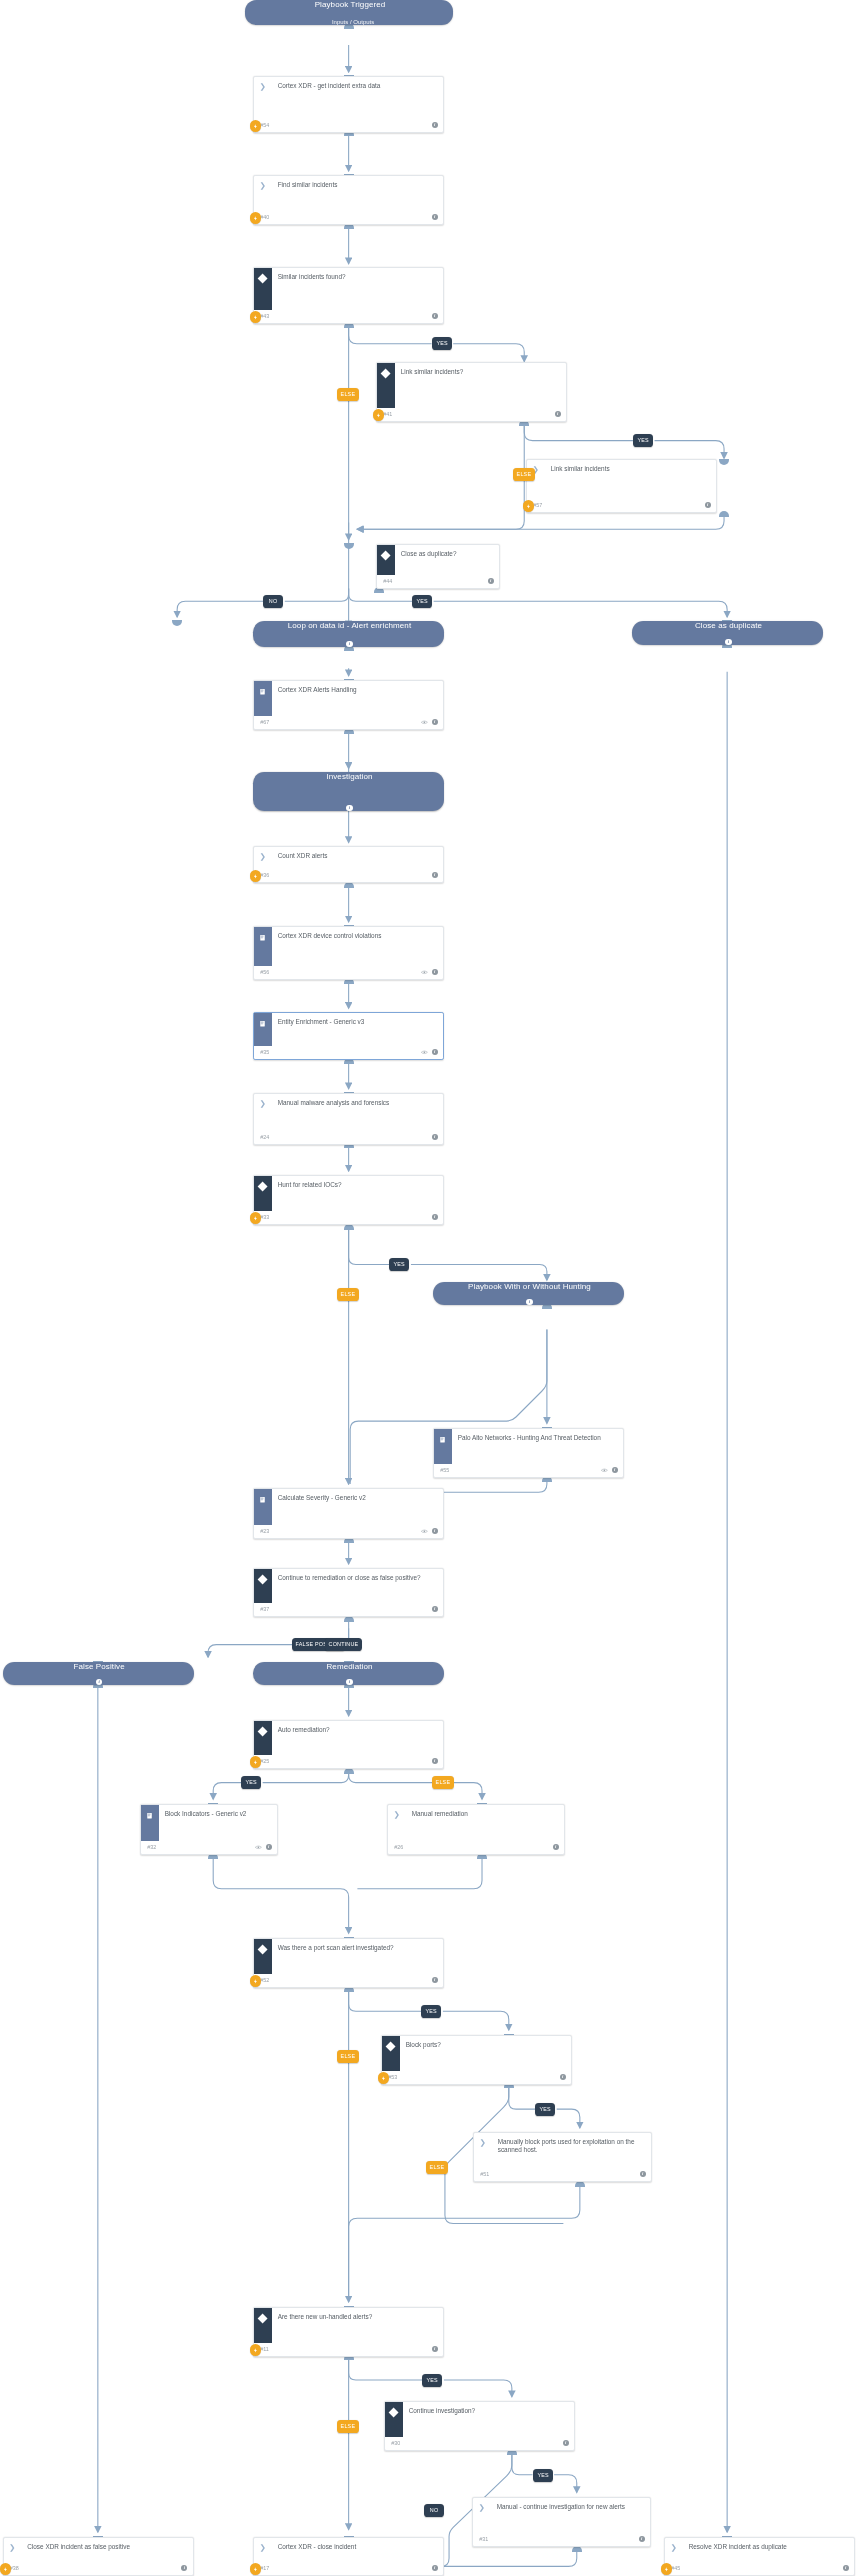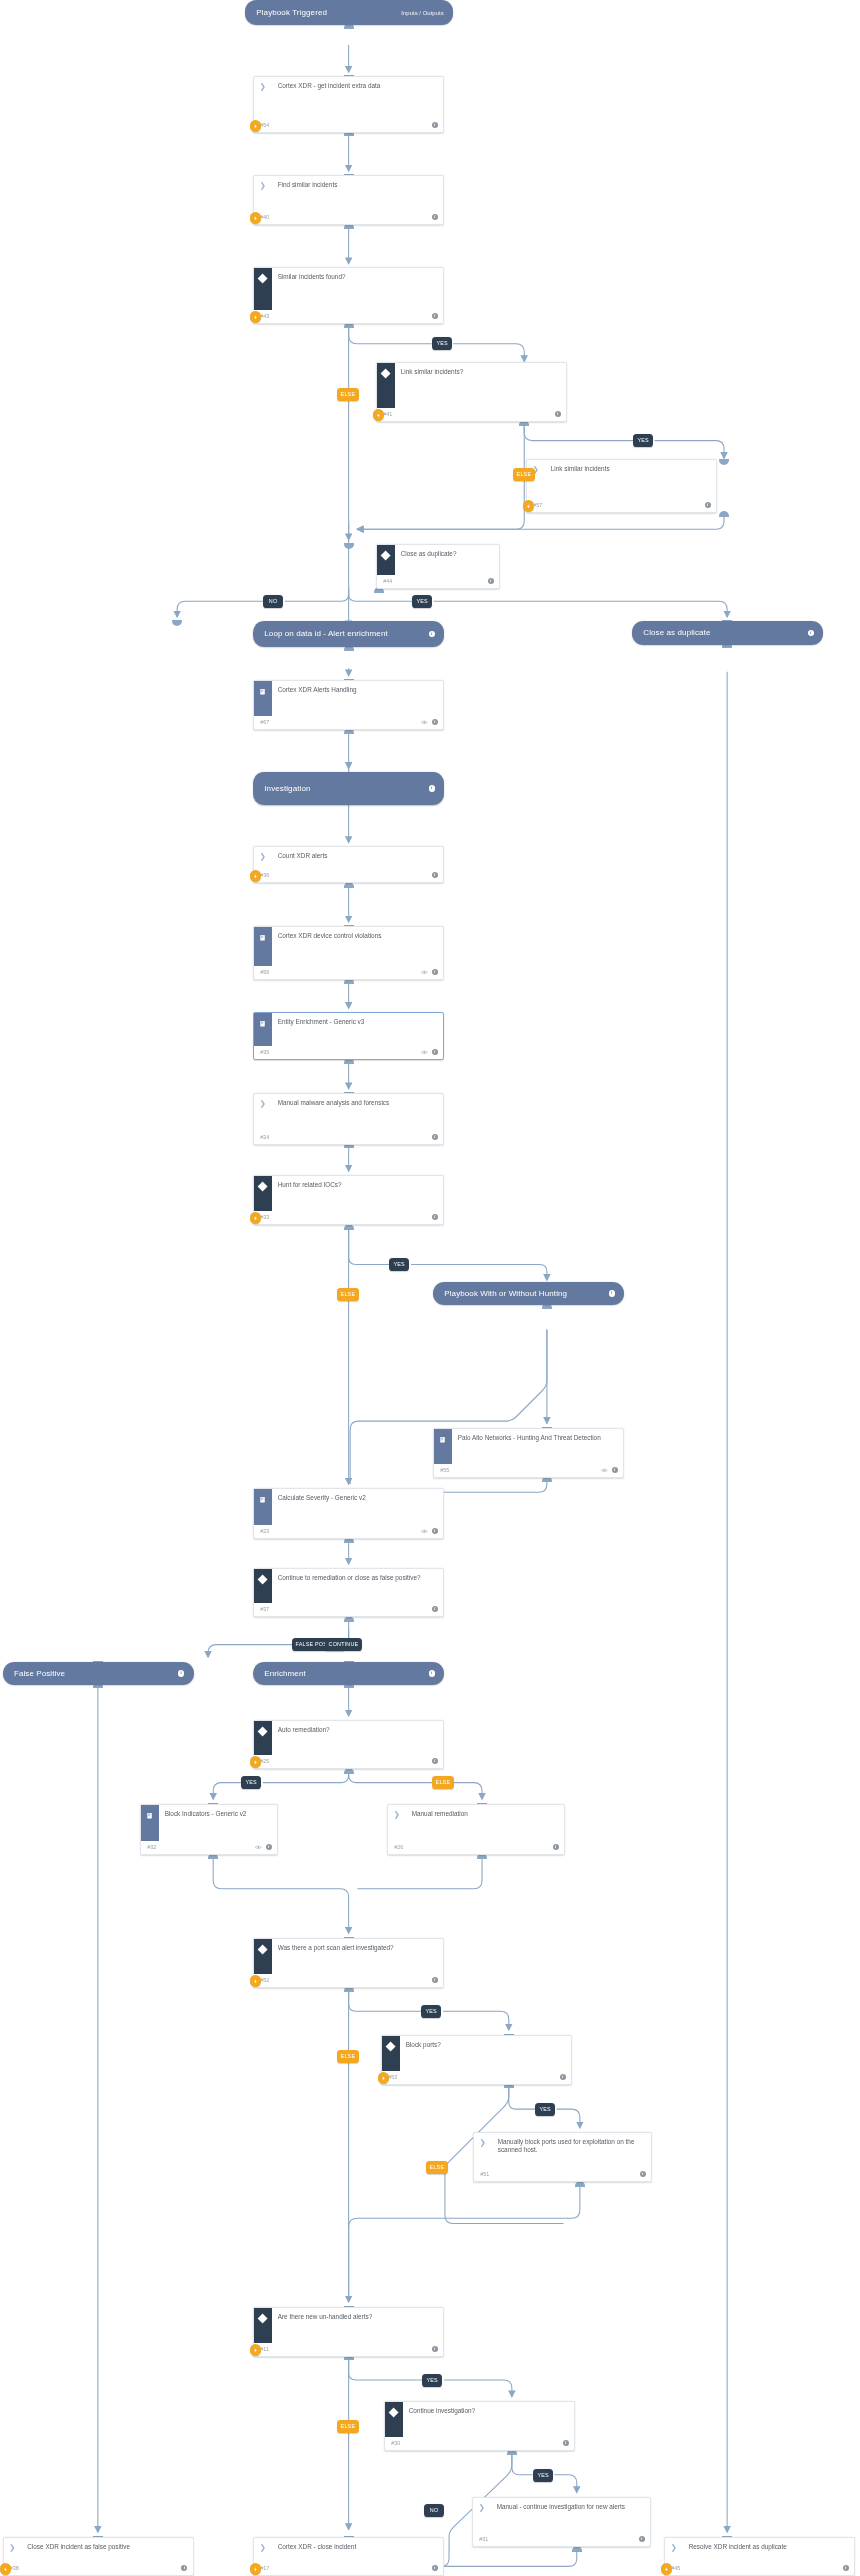--- a/index.html
+++ b/index.html
@@ -2,21 +2,21 @@
 <html style="font-size:8.2px"><head>
 <meta charset="utf-8">
 <title>Playbook Flow</title>
 <style>
   html,body{margin:0;padding:0;background:#ffffff;}
   body{font-family:"Liberation Sans",sans-serif;-webkit-font-smoothing:antialiased;}
   #canvas{position:relative;width:860px;height:2800px;background:#ffffff;overflow:hidden;}
   svg.edges{position:absolute;left:0;top:0;width:860px;height:2800px;pointer-events:none;}
 
   
-  .node{position:absolute;box-sizing:border-box;}
+  .node{position:absolute;box-sizing:border-box;flex-direction:column;}
 
   
   .pill{
     background:#64799f;border-radius:11.3px;color:#fff;
     display:flex;align-items:center;justify-content:space-between;
     padding:0 9.3px 0 11.3px;
     box-shadow:0 0.5px 1.5px rgba(0,0,0,.25);
     z-index:6;
   }
   .pill .pill-label{font-size:8px;line-height:1.22;font-weight:400;letter-spacing:0.1px;}
@@ -368,21 +368,21 @@
           <path d="M1 7 C6 1, 18 1, 23 7 C18 13, 6 13, 1 7 z" fill="none" stroke="#8d969e" stroke-width="1.6"></path>
           <circle cx="12" cy="7" r="2.6" fill="#8d969e"></circle>
         </svg>
         <span class="info">i</span>
       </span>
     </div>
   </div>
   <div class="port out" style="left:344px;top:728px;"></div>
 
   <div class="port in" style="left:344px;top:772px;"></div>
-  <div class="node pill" style="left:253px;top:772px;width:191px;height:33px;justify-content:space-between;">
+  <div class="node pill" style="left:253px;top:772px;width:191px;height:39px;justify-content:space-between;">
     <span class="pill-label">Investigation</span>
     <span class="info light">i</span>
   </div>
   <div class="port out" style="left:344px;top:793px;"></div>
 
   <div class="port in" style="left:344px;top:846px;"></div>
   <div class="node card" style="left:253px;top:846px;width:191px;height:37px;">
     <div class="card-top">
       <div class="card-icon plain">
         <span class="chev">❯</span>
@@ -570,21 +570,21 @@
 
   <div class="port in" style="left:93px;top:1661px;"></div>
   <div class="node pill" style="left:2.6px;top:1662px;width:191px;height:23px;">
     <span class="pill-label">False Positive</span>
     <span class="info light">i</span>
   </div>
   <div class="port out" style="left:93px;top:1682px;"></div>
 
   <div class="port in" style="left:344px;top:1661px;"></div>
   <div class="node pill" style="left:253px;top:1662px;width:191px;height:23px;">
-    <span class="pill-label">Enrichment</span>
+    <span class="pill-label">Remediation</span>
     <span class="info light">i</span>
   </div>
   <div class="port out" style="left:344px;top:1682px;"></div>
 
   <div class="port in" style="left:344px;top:1720px;"></div>
   <div class="node card" style="left:253px;top:1720px;width:191px;height:49px;">
     <div class="card-top">
       <div class="card-icon cond">
         <span class="diamond"></span>
       </div>

